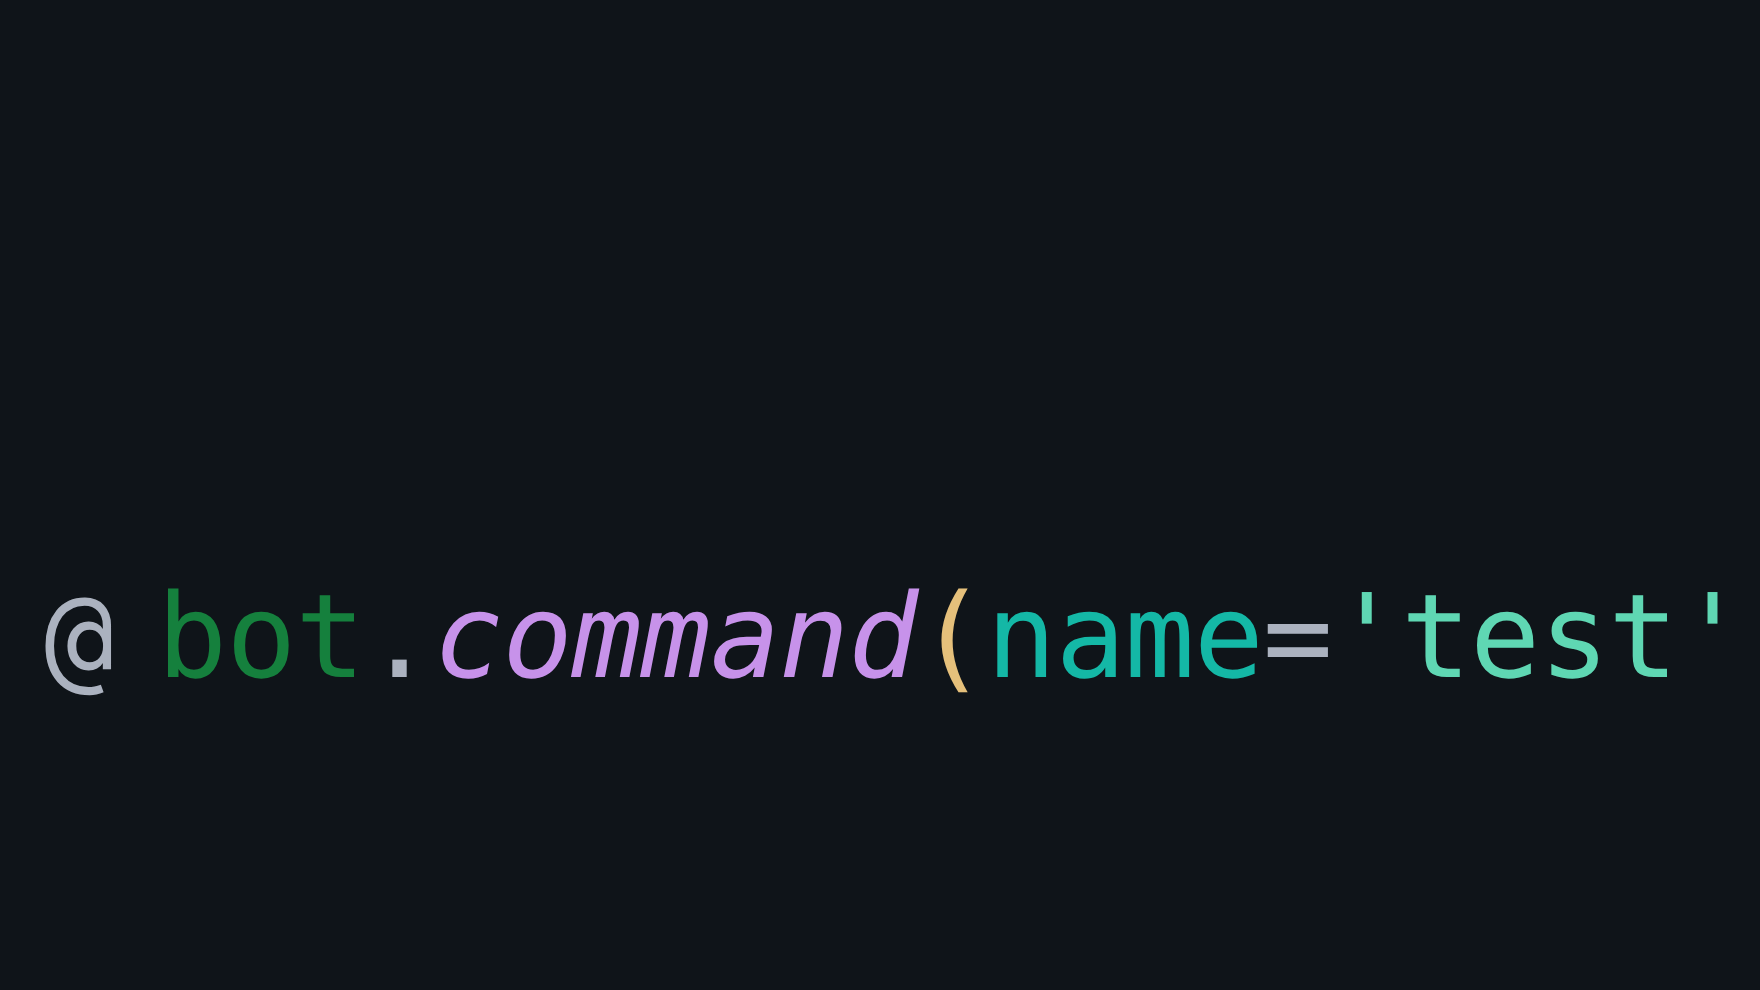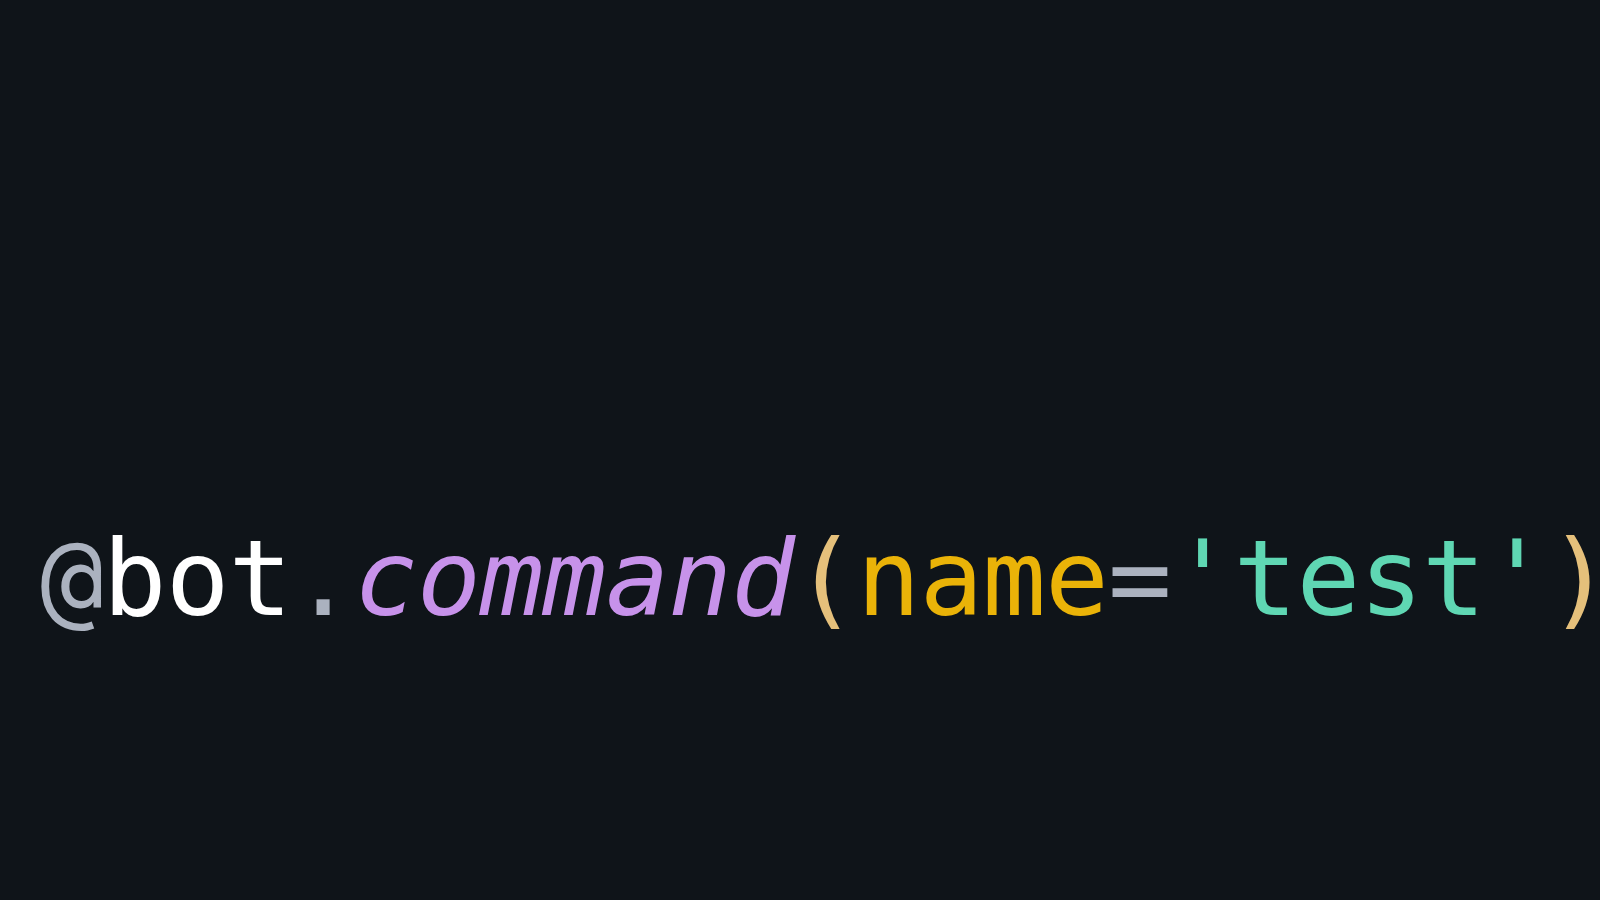--- a/index.html
+++ b/index.html
@@ -17,23 +17,23 @@
     white-space: pre;
     font-weight: 500;
     letter-spacing: -1px;
   }
   .line {
     display: block;
     position: relative;
   }
   
   .tk-default   { color: #abb2bf; } 
-  .tk-var-cyan  { color: #ffffff; } 
+  .tk-var-cyan  { color: #15803d; margin-left: 40px; } 
   .tk-func      { color: #c792ea; font-style: italic; } 
-  .tk-param     { color: #eab308; }
+  .tk-param     { color: #14b8a6; }
   .tk-paren     { color: #e5c07b; } 
   .tk-string    { color: #5fd7b3; } 
   .tk-dot       { color: #abb2bf; }
 </style>
 </head>
 <body>
 
 <div class="editor">
   
   <span class="line">

